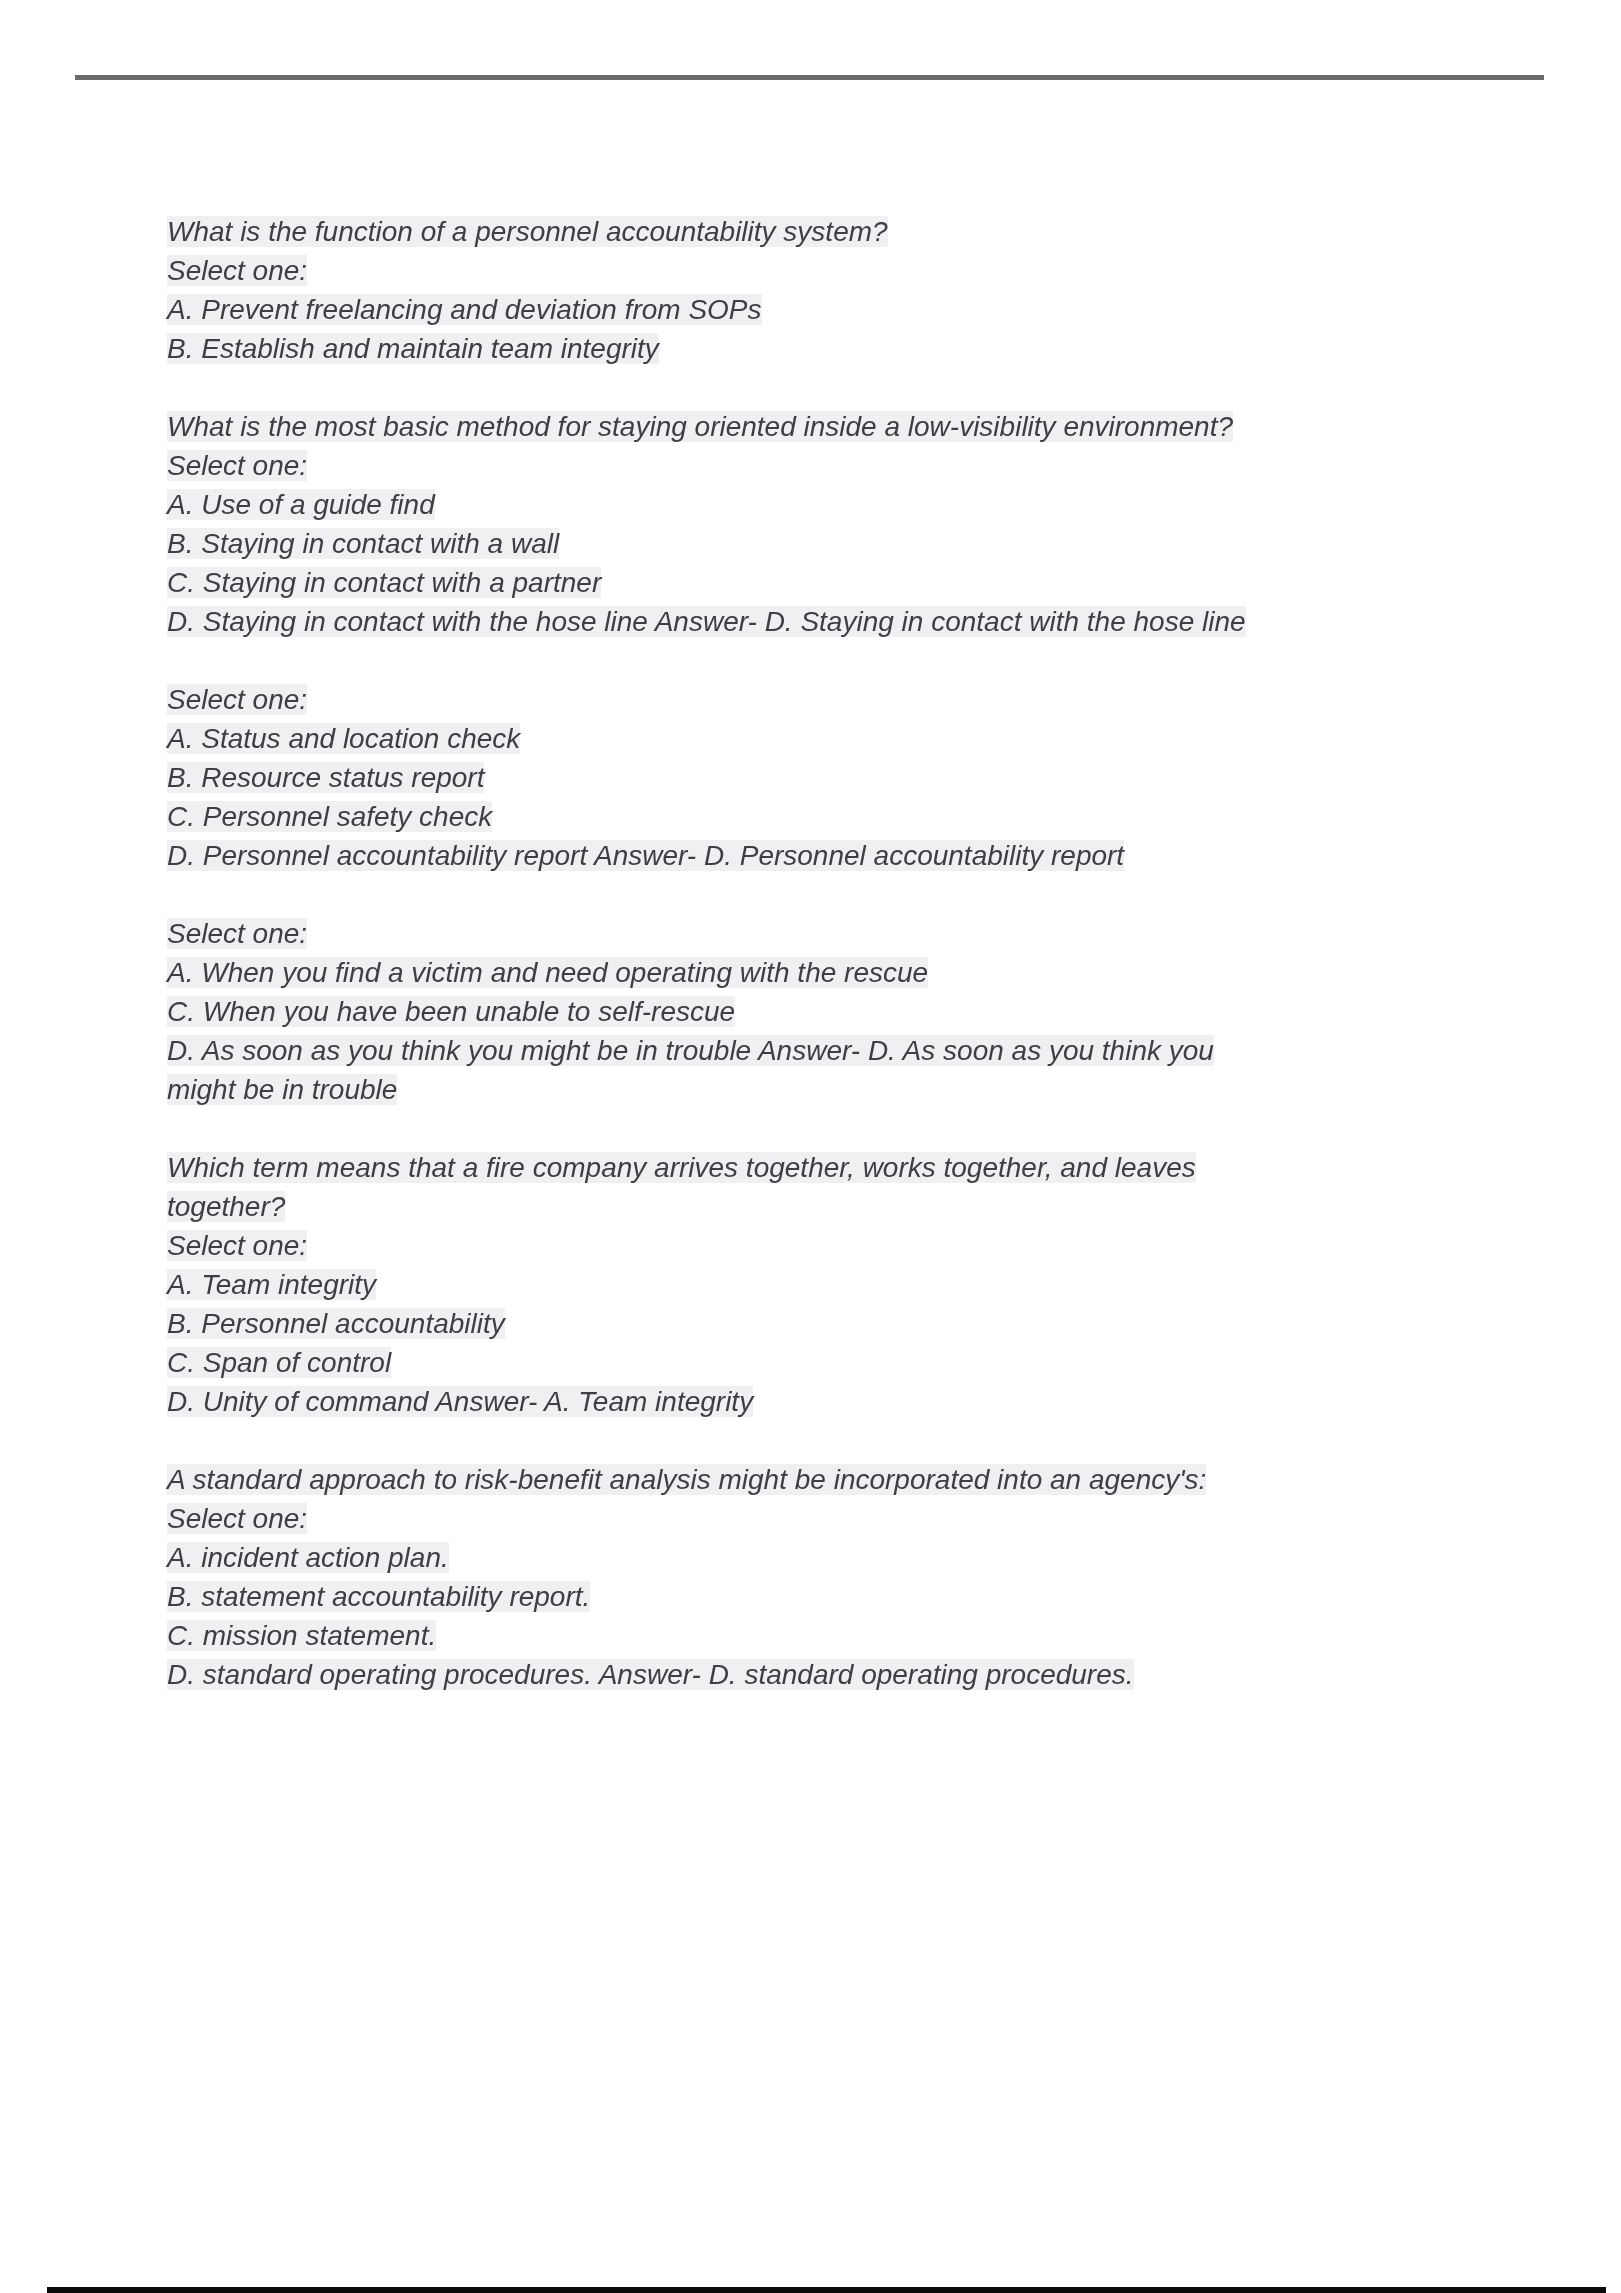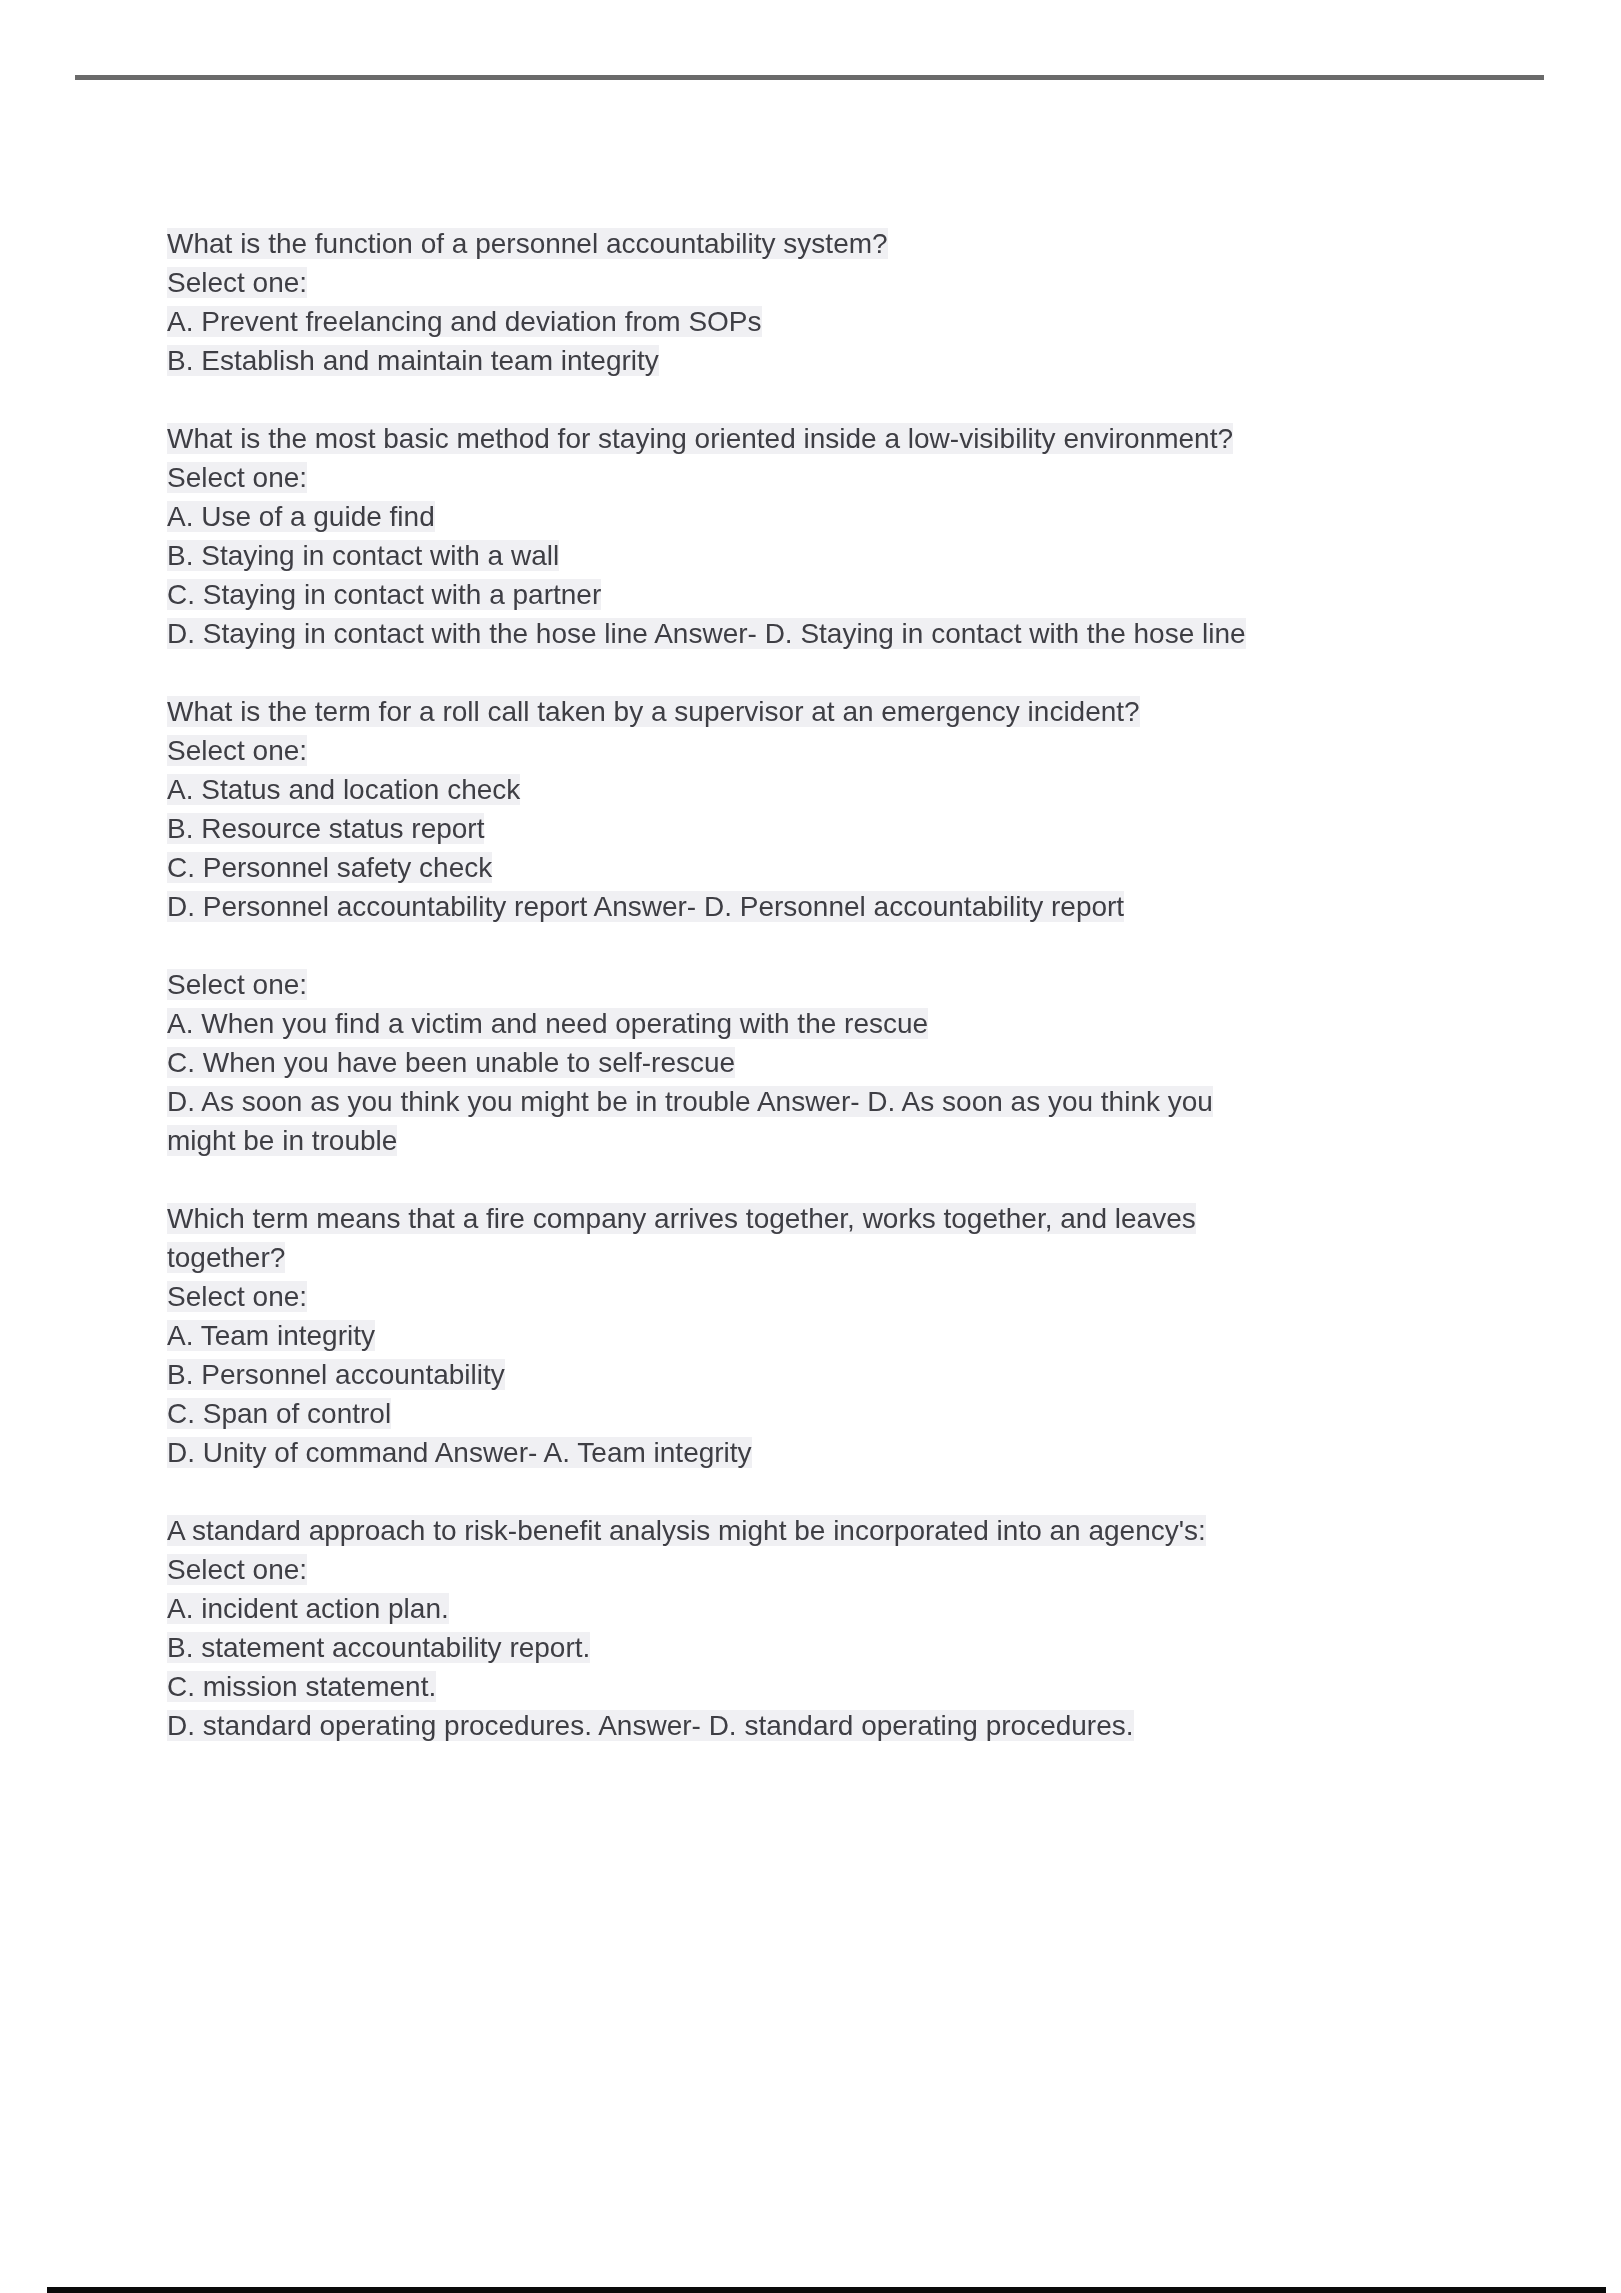--- a/index.html
+++ b/index.html
@@ -26,22 +26,23 @@
     position: absolute;
     left: 47px;
     top: 2287px;
     width: 1559px;
     height: 6.9px;
     background: #0b0b0b;
   }
   .content {
     position: absolute;
     left: 167px;
-    top: 224px;
+    top: 212px;
     width: 1296px;
+    font-style: italic;
   }
   .qblock {
     margin: 0 0 39px 0;
   }
   .line {
     margin: 0;
     font-size: 28px;
     line-height: 39px;
     color: #3e3e44;
     white-space: pre-wrap;
@@ -67,21 +68,20 @@
   <section class="qblock">
     <p class="line"><span class="hl">What is the most basic method for staying oriented inside a low-visibility environment?</span></p>
     <p class="line"><span class="hl">Select one:</span></p>
     <p class="line"><span class="hl">A. Use of a guide find</span></p>
     <p class="line"><span class="hl">B. Staying in contact with a wall</span></p>
     <p class="line"><span class="hl">C. Staying in contact with a partner</span></p>
     <p class="line"><span class="hl">D. Staying in contact with the hose line Answer- D. Staying in contact with the hose line</span></p>
   </section>
 
   <section class="qblock">
-    <p class="line"><span class="hl">What is the term for a roll call taken by a supervisor at an emergency incident?</span></p>
     <p class="line"><span class="hl">Select one:</span></p>
     <p class="line"><span class="hl">A. Status and location check</span></p>
     <p class="line"><span class="hl">B. Resource status report</span></p>
     <p class="line"><span class="hl">C. Personnel safety check</span></p>
     <p class="line"><span class="hl">D. Personnel accountability report Answer- D. Personnel accountability report</span></p>
   </section>
 
   <section class="qblock">
     <p class="line"><span class="hl">Select one:</span></p>
     <p class="line"><span class="hl">A. When you find a victim and need operating with the rescue</span></p>

